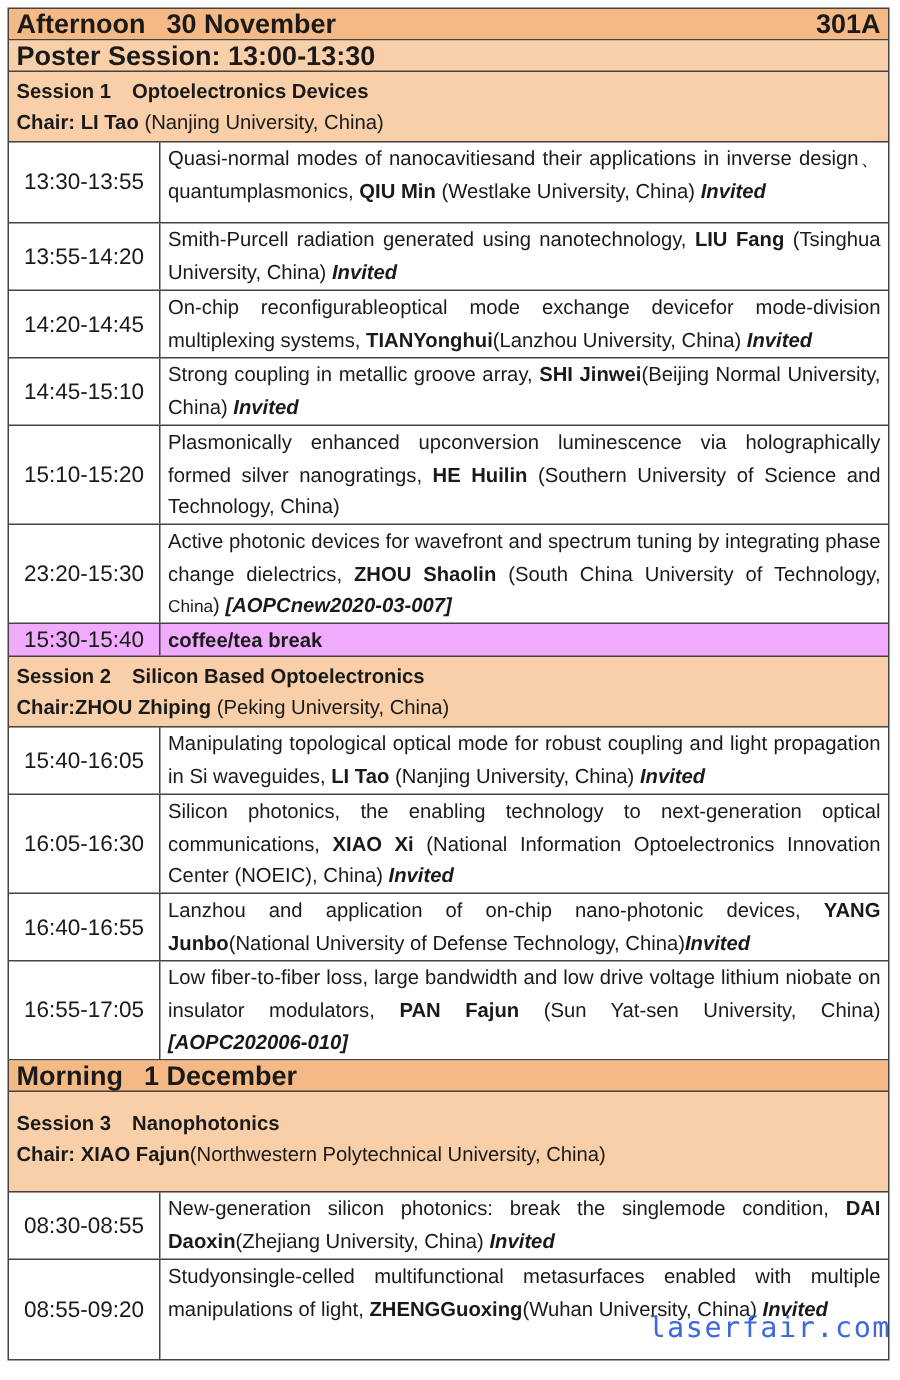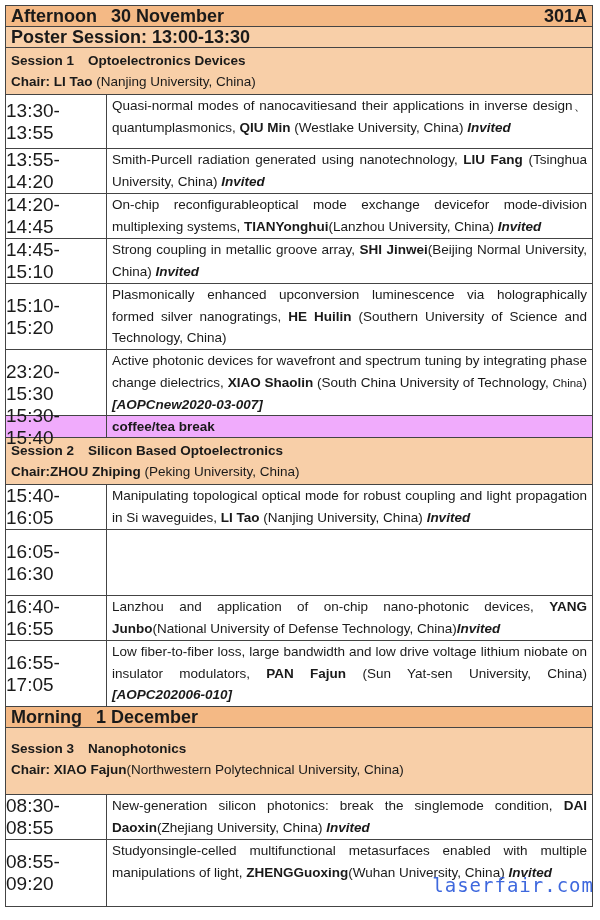--- a/index.html
+++ b/index.html
@@ -7,21 +7,21 @@
   .sheet{position:absolute;left:5px;top:5px;width:588px;border:1.5px solid #444;box-sizing:border-box;}
   .row{display:flex;border-bottom:1.5px solid #444;box-sizing:border-box;}
   .row:last-child{border-bottom:none;}
   .hdr{background:#f8cfa8;font-weight:bold;font-size:18px;padding:0 5px;line-height:20px;}
   .hdr.dark{background:#f4b985;}
   .hdr .right{margin-left:auto;}
   .hdr .gap{display:inline-block;width:14px;}
   .session{background:#f8cfa8;font-size:13.5px;padding:2px 5px;line-height:21px;display:block;}
   .session b{font-weight:bold;}
   .session.tall{padding:10px 5px 14px;}
-  .time{width:100px;flex:none;text-align:left;font-size:19px;display:flex;align-items:center;justify-content:center;border-right:1.5px solid #444;}
+  .time{width:100px;flex:none;text-align:left;font-size:15px;display:flex;align-items:center;justify-content:center;border-right:1.5px solid #444;}
   .desc{flex:1;font-size:13.5px;line-height:21.5px;padding:0 5px;text-align:justify;text-align-last:left;}
   .desc b{font-weight:bold;}
   .desc i{font-style:italic;font-weight:bold;}
   .brk{background:#f0abfc;}
   .brk .desc{font-weight:bold;}
   .small{font-size:11.5px;}
   .wm{position:absolute;right:6px;top:874px;color:#1d4ed8;font-family:"DejaVu Sans Mono",monospace;font-size:19px;letter-spacing:1px;opacity:.85;}
 </style>
 </head>
 <body>
@@ -57,38 +57,39 @@
   <div class="row" style="height:45px">
     <div class="time">14:45-15:10</div>
     <div class="desc"><span>Strong coupling in metallic groove array, </span><b>SHI Jinwei</b><span>(Beijing Normal University, China) </span><i>Invited</i></div>
   </div>
   <div class="row" style="height:66px">
     <div class="time">15:10-15:20</div>
     <div class="desc"><span>Plasmonically enhanced upconversion luminescence via holographically formed silver nanogratings, </span><b>HE Huilin</b><span> (Southern University of Science and Technology, China)</span></div>
   </div>
   <div class="row" style="height:66px">
     <div class="time">23:20-15:30</div>
-    <div class="desc"><span>Active photonic devices for wavefront and spectrum tuning by integrating phase change dielectrics, </span><b>XIAO Shaolin</b><span> (South China University of Technology, </span><span class="small">China</span><span>) </span><i>[AOPCnew2020-03-007]</i></div>
+    <div class="desc"><span>Active photonic devices for wavefront and spectrum tuning by integrating phase change dielectrics, </span><b>ZHOU Shaolin</b><span> (South China University of Technology, </span><span class="small">China</span><span>) </span><i>[AOPCnew2020-03-007]</i></div>
   </div>
   <div class="row brk" style="height:22px">
     <div class="time">15:30-15:40</div>
     <div class="desc">coffee/tea break</div>
   </div>
 
   <div class="row session">
     <div><b>Session 2</b><span style="display:inline-block;width:14px"></span><b>Silicon Based Optoelectronics</b></div>
     <div><b>Chair:ZHOU Zhiping</b><span> (Peking University, China)</span></div>
   </div>
 
   <div class="row" style="height:45px">
     <div class="time">15:40-16:05</div>
     <div class="desc"><span>Manipulating topological optical mode for robust coupling and light propagation in Si waveguides, </span><b>LI Tao</b><span> (Nanjing University, China) </span><i>Invited</i></div>
   </div>
   <div class="row" style="height:66px">
     <div class="time">16:05-16:30</div>
+    <div class="desc"><span>Silicon photonics, the enabling technology to next-generation optical communications, </span><b>XIAO Xi</b><span> (National Information Optoelectronics Innovation Center (NOEIC), China) </span><i>Invited</i></div>
   </div>
   <div class="row" style="height:45px">
     <div class="time">16:40-16:55</div>
     <div class="desc"><span>Lanzhou and application of on-chip nano-photonic devices, </span><b>YANG Junbo</b><span>(National University of Defense Technology, China)</span><i>Invited</i></div>
   </div>
   <div class="row" style="height:66px">
     <div class="time">16:55-17:05</div>
     <div class="desc"><span>Low fiber-to-fiber loss, large bandwidth and low drive voltage lithium niobate on insulator modulators, </span><b>PAN Fajun</b><span> (Sun Yat-sen University, China) </span><i>[AOPC202006-010]</i></div>
   </div>
 

